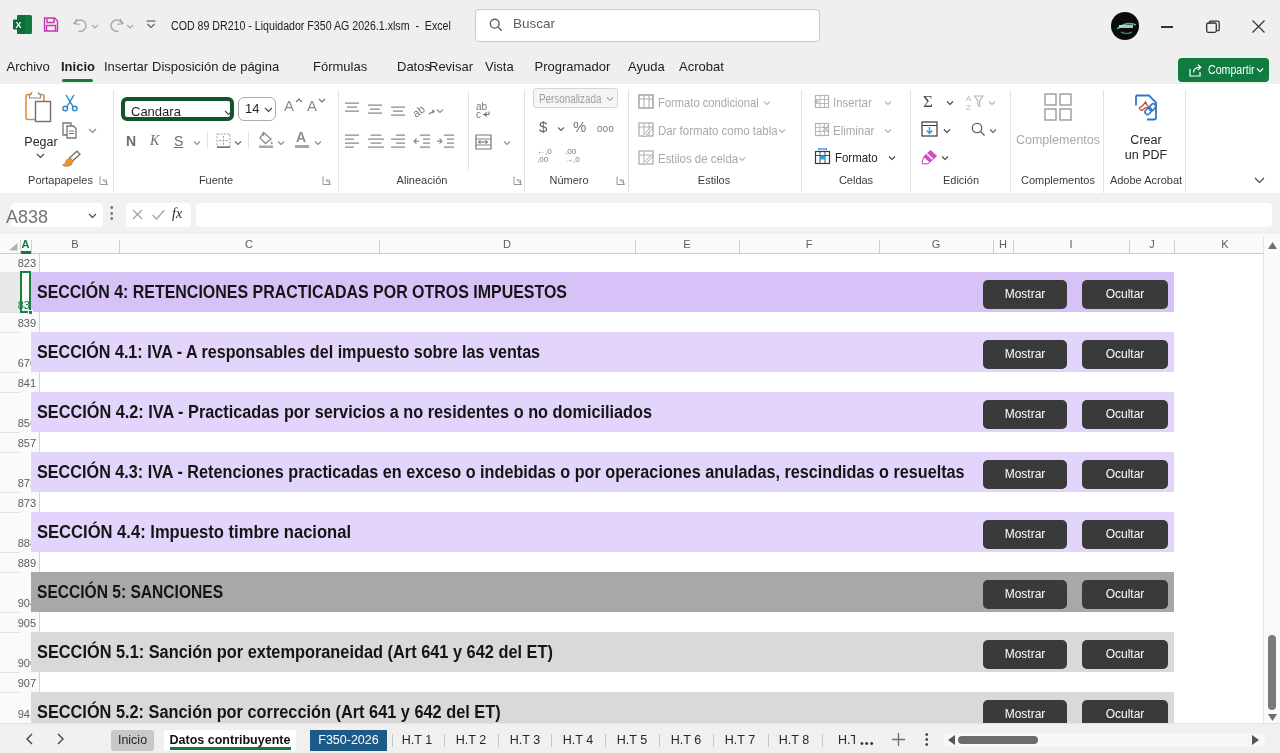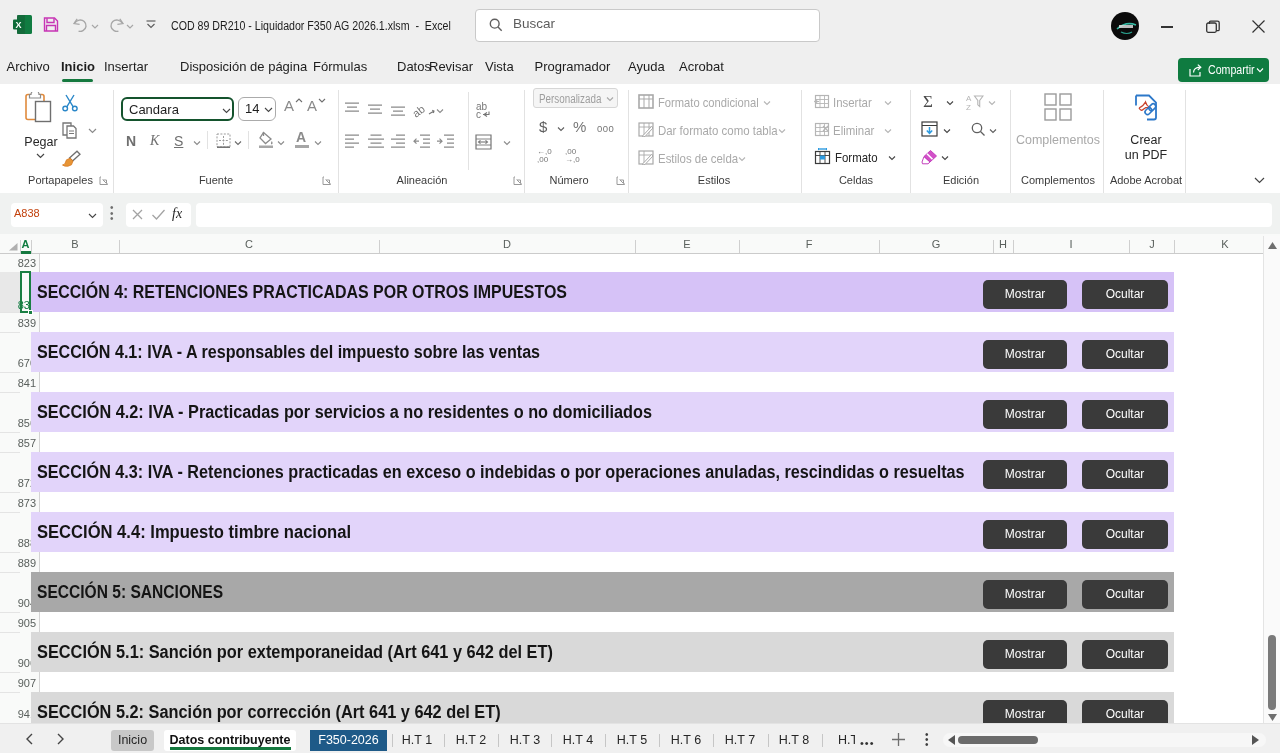--- a/index.html
+++ b/index.html
@@ -99,21 +99,21 @@
   </svg>
   <svg class="abs" style="left:1251px; top:19px;" width="15" height="15" viewBox="0 0 15 15">
     <path d="M1.5 1.5 L13.5 13.5 M13.5 1.5 L1.5 13.5" stroke="#333" stroke-width="1.2"></path>
   </svg>
 </div>
 <div class="abs" id="menubar">
   <div class="menuitem" style="left:6.5px;">Archivo</div>
   <div class="menuitem" style="left:61px; color:#1d1d1d; font-weight:bold;">Inicio</div>
   <div class="abs" style="left:62px; top:31px; width:31px; height:3px; background:#15793f; border-radius:2px;"></div>
   <div class="menuitem" style="left:104px;">Insertar</div>
-  <div class="menuitem" style="left:180px;">Disposición de página</div>
+  <div class="menuitem" style="left:152px;">Disposición de página</div>
   <div class="menuitem" style="left:313px;">Fórmulas</div>
   <div class="menuitem" style="left:397px;">Datos</div>
   <div class="menuitem" style="left:429px;">Revisar</div>
   <div class="menuitem" style="left:485px;">Vista</div>
   <div class="menuitem" style="left:534.5px;">Programador</div>
   <div class="menuitem" style="left:628px;">Ayuda</div>
   <div class="menuitem" style="left:679px;">Acrobat</div>
 
   <div class="abs" style="left:1178px; top:10px; width:91px; height:24px; background:#0f7b40; border-radius:4px;">
     <svg class="abs" style="left:10px; top:4px;" width="16" height="16" viewBox="0 0 16 16">
@@ -194,21 +194,21 @@
   </svg>
   <svg class="abs" style="left:88px; top:44px;" width="9" height="6" viewBox="0 0 9 6">
       <path d="M1 1 l3.5 3.5 L8 1" fill="none" stroke="#8b8b8b" stroke-width="1.2"></path>
     </svg>
 
   <svg class="abs" style="left:62px; top:66px;" width="20" height="17" viewBox="0 0 20 17">
     <path d="M7.5 8 L15 1.2 L18 4.2 L10.5 11 z" fill="#fff" stroke="#6f6f6f" stroke-width="1.3"></path>
     <path d="M4.5 9.8 L8.3 8.2 L11 10.9 L9.5 14.8 L6 16.2 q-3.5 0.5 -5.5 -1.2 q1.8 -0.4 2.6 -1.8 z" fill="#e79536" stroke="#d8791f" stroke-width="0.8"></path>
   </svg>
 
-  <div class="abs" style="left:121px; top:13px; width:113px; height:24px; background:#fff; border:2px solid #14532d; border-radius:6px;">
+  <div class="abs" style="left:121px; top:13px; width:113px; height:24px; background:#fff; border:4px solid #14532d; border-radius:6px;">
     <div class="abs" style="left:6px; top:3px; font-size:13px; color:#1f1f1f;">Candara</div>
     <svg class="abs" style="left:99px; top:9px;" width="9" height="6" viewBox="0 0 9 6">
         <path d="M1 1 l3.5 3.5 L8 1" fill="none" stroke="#464646" stroke-width="1.1"></path>
       </svg>
   </div>
   <div class="abs" style="left:238px; top:13px; width:38px; height:24px; background:#fff; border:1px solid #ababab; border-radius:6px;">
     <div class="abs" style="left:6px; top:3px; font-size:13px; color:#1f1f1f;">14</div>
     <svg class="abs" style="left:25px; top:9px;" width="9" height="6" viewBox="0 0 9 6">
         <path d="M1 1 l3.5 3.5 L8 1" fill="none" stroke="#464646" stroke-width="1.1"></path>
       </svg>
@@ -430,21 +430,21 @@
       <rect x="0" y="0" width="7.5" height="5" rx="2.5" fill="none" stroke="#2d78c9" stroke-width="1.6"></rect>
       <rect x="5.5" y="0" width="7.5" height="5" rx="2.5" fill="none" stroke="#2d78c9" stroke-width="1.6"></rect>
     </g>
   </svg>
   <div class="abs" style="left:1110px; top:49px; width:72px; text-align:center; font-size:12.5px; color:#262626;">Crear</div>
   <div class="abs" style="left:1110px; top:64px; width:72px; text-align:center; font-size:12.5px; color:#262626;">un PDF</div>
 </div>
 
 <div class="abs" id="fbar">
   <div class="whitebox" style="left:11px; top:10px; width:92px; height:24px;"></div>
-  <div class="abs" style="left:14px; top:14px; font-size:11px; color:#c2410c;">A838</div>
+  <div class="abs" style="left:6px; top:14px; font-size:18px; color:#737373;">A838</div>
   <svg class="abs" style="left:88px; top:20px;" width="9" height="6" viewBox="0 0 9 6">
       <path d="M1 1 l3.5 3.5 L8 1" fill="none" stroke="#464646" stroke-width="1.1"></path>
     </svg>
   <div class="abs" style="left:110px; top:12px; color:#6f6f6f; font-size:10px; line-height:5.5px;">•<br>•<br>•</div>
   <div class="whitebox" style="left:126px; top:10px; width:65px; height:24px;"></div>
   <svg class="abs" style="left:131px; top:15px;" width="13" height="13" viewBox="0 0 13 13">
       <path d="M2 2 L11 11 M11 2 L2 11" stroke="#a3a3a3" stroke-width="1.3"></path>
     </svg>
   <svg class="abs" style="left:151px; top:15px;" width="15" height="13" viewBox="0 0 15 13">
       <path d="M1.5 7 L5.5 11 L13.5 2" fill="none" stroke="#a3a3a3" stroke-width="1.3"></path>

